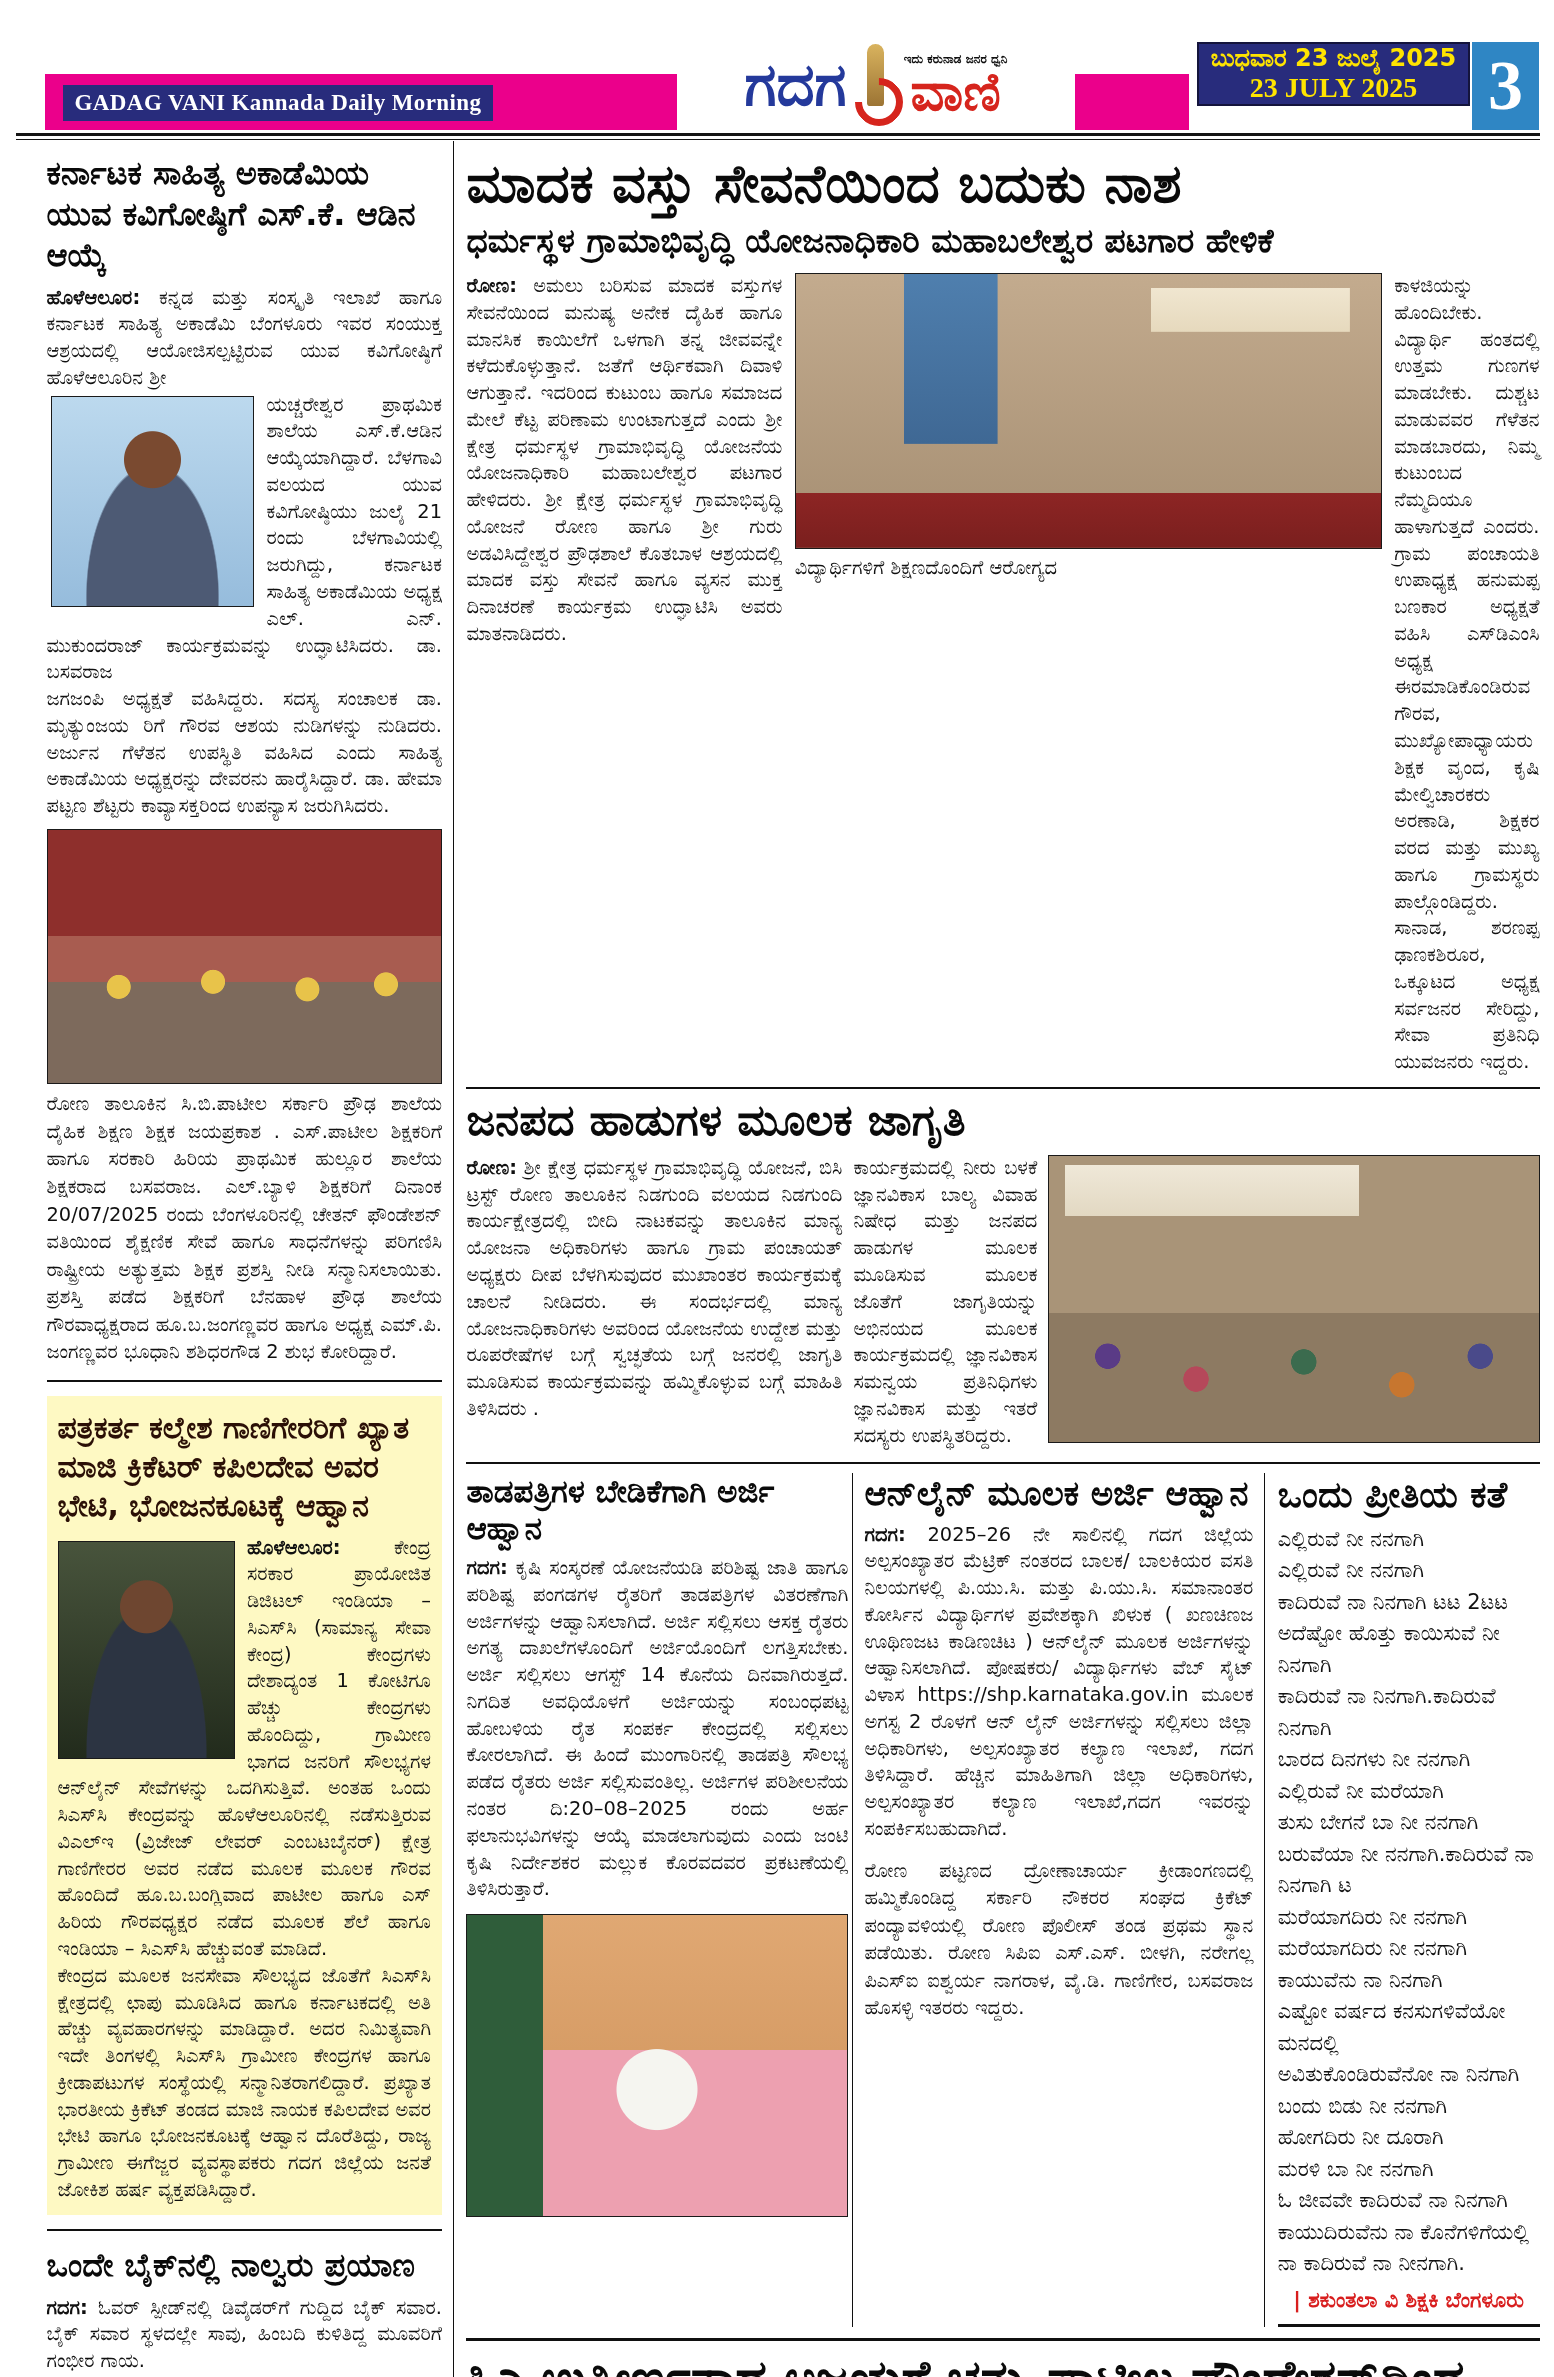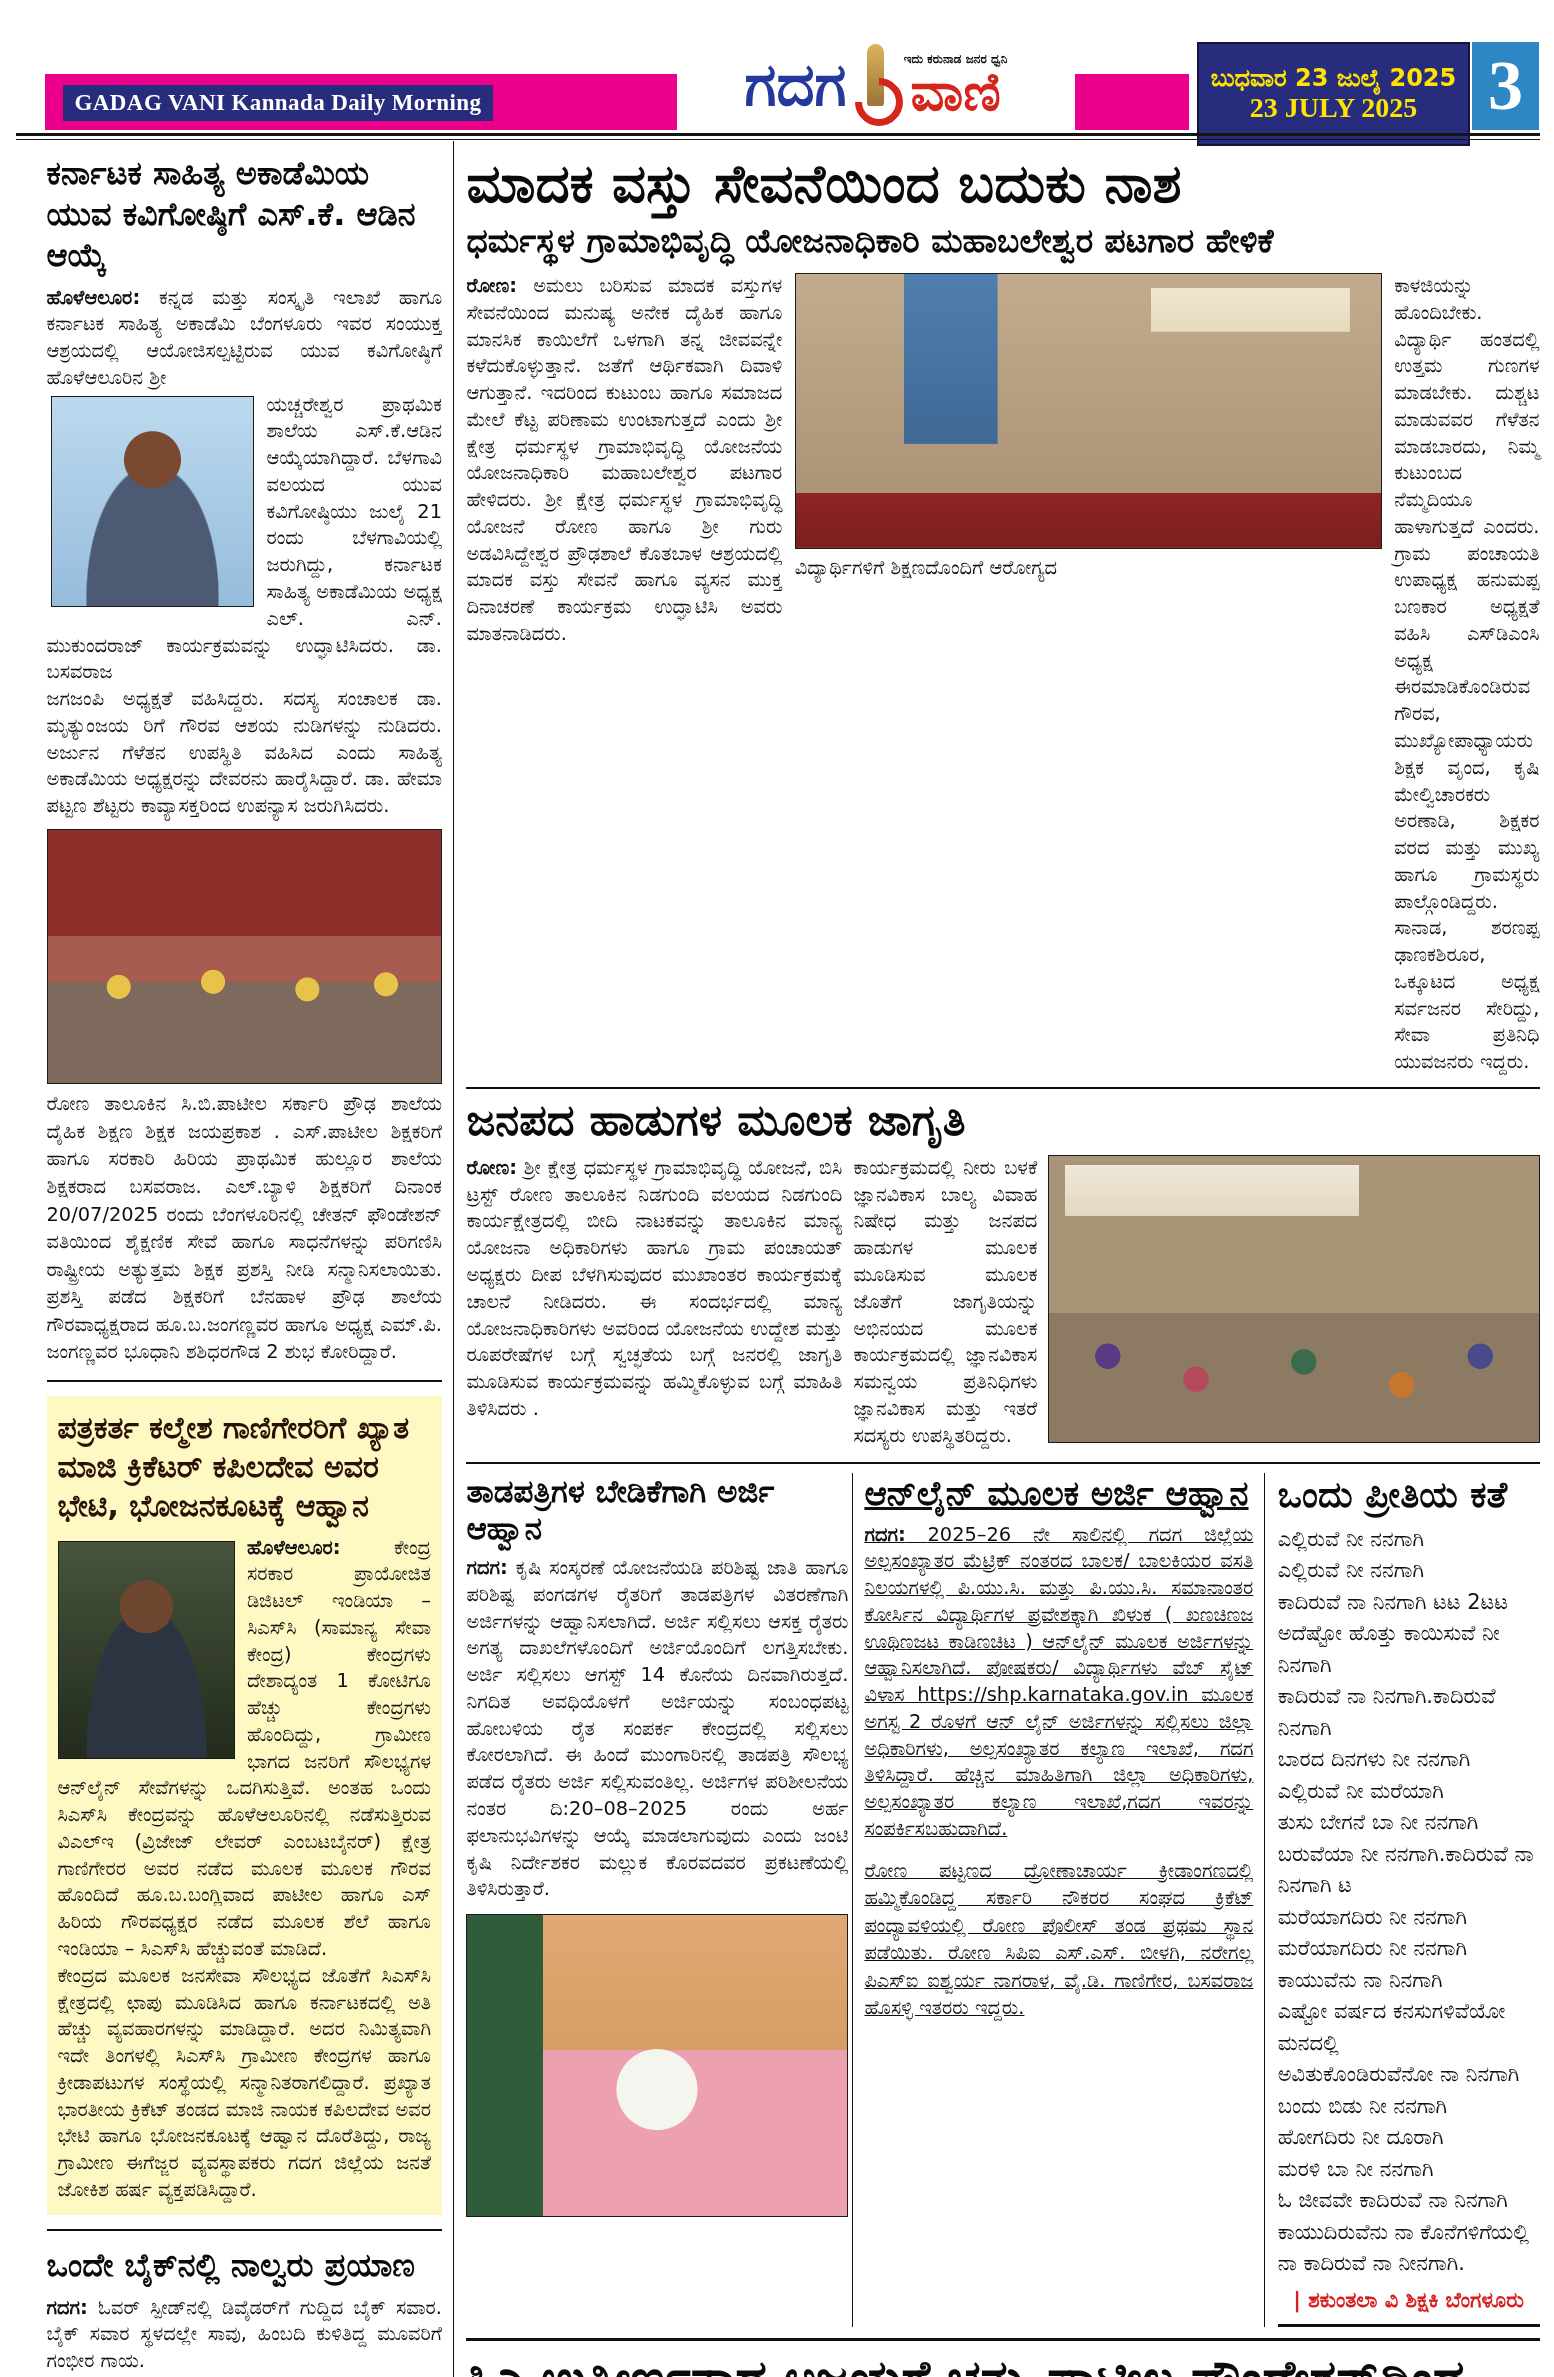--- a/index.html
+++ b/index.html
@@ -17,21 +17,21 @@
      display:flex; align-items:center; justify-content:center; gap:7.7px; }
   .m-gadag { color:#24399B; font-size:59px; font-weight:bold; line-height:1; }
   .m-statue { width:42px; height:82px; position:relative; flex:0 0 auto; }
   .m-statue::before { content:""; position:absolute; left:12.4px; top:0; width:17px; height:62px;
      background:linear-gradient(#d9b35e,#9c7434); border-radius:8.5px 8.5px 3.1px 3.1px; }
   .m-statue::after { content:""; position:absolute; left:0.8px; bottom:0; width:34px; height:34px;
      border:7px solid #D6251D; border-radius:50%; border-top-color:transparent; transform:rotate(-45deg); }
   .m-col { display:flex; flex-direction:column; align-items:center; }
   .m-tag { font-size:12px; font-weight:bold; color:#101010; margin-bottom:1.5px; white-space:nowrap; }
   .m-vani { color:#D6251D; font-size:53px; font-weight:bold; line-height:.95; }
-  .date-box { position:absolute; left:1197px; top:42px; width:273px; height:104px; background:#282C7C;
+  .date-box { position:absolute; left:1197px; top:42px; width:273px; height:64px; background:#282C7C;
      border:2.3px solid #14143c; color:#FFE400; display:flex; flex-direction:column; align-items:center; justify-content:center; }
   .d1 { font-size:24px; font-weight:bold; }
   .d2 { font-size:28px; font-weight:bold; font-family:"Liberation Serif", serif; }
   .page-no { position:absolute; left:1472px; top:42px; width:67px; height:88px; background:#2F86C4;
      color:#fff; font-size:70px; font-weight:bold; font-family:"Liberation Serif", serif;
      display:flex; align-items:center; justify-content:center; }
   .hdr-rule { position:absolute; left:15.5px; width:1524px; top:133px; border-top:3.1px solid #151515; }
   .hdr-rule2 { position:absolute; left:15.5px; width:1524px; top:139px; border-top:0.8px solid #151515; }
 
   
@@ -101,21 +101,21 @@
        radial-gradient(circle at 30% 78%, #b5485a 0 12.4px, rgba(0,0,0,0) 13px),
        radial-gradient(circle at 52% 72%, #3b6b4e 0 12.4px, rgba(0,0,0,0) 13px),
        radial-gradient(circle at 72% 80%, #c7762f 0 12.4px, rgba(0,0,0,0) 13px),
        radial-gradient(circle at 88% 70%, #4a4a8a 0 12.4px, rgba(0,0,0,0) 13px),
        linear-gradient(#efe8d8,#e2d8c2),
        linear-gradient(180deg,#a99478 0 55%, #8d7a62 55% 100%);
      background-size:auto,auto,auto,auto,auto, 60% 18%, 100% 100%;
      background-position:0 0,0 0,0 0,0 0,0 0, 8% 4%, 0 0; }
   .m3band { display:flex; border-top:2.3px solid #101010; margin-top:12.4px; padding-top:9.3px; }
   .cellA { width:387px; flex:0 0 auto; padding-right:4px; border-right:1.5px solid #101010; }
-  .cellB { width:412px; flex:0 0 auto; padding:0 11px; border-right:1.5px solid #101010;text-decoration:underline; }
+  .cellB { width:412px; flex:0 0 auto; padding:0 11px; border-right:1.5px solid #101010; }
   .cellC { flex:1; padding-left:12.4px; display:flex; flex-direction:column; }
   .m3-head { font-size:31px; line-height:1.2; margin-bottom:7.7px; }
   .m4-head { font-size:34px; line-height:1.2; margin-bottom:7.7px; }
   .m5-head { font-size:36px; line-height:1.2; margin-bottom:7.7px; }
   .ph-team { width:100%; height:303px; margin-top:11px;
      background-color:#d79a66;
      background-image:
        radial-gradient(circle at 50% 58%, #f5f5f0 0 40px, rgba(0,0,0,0) 41px),
        linear-gradient(90deg, #2f5d3a 0 20%, rgba(0,0,0,0) 20%),
        linear-gradient(180deg, rgba(0,0,0,0) 0 45%, #eda0b0 45% 100%),

